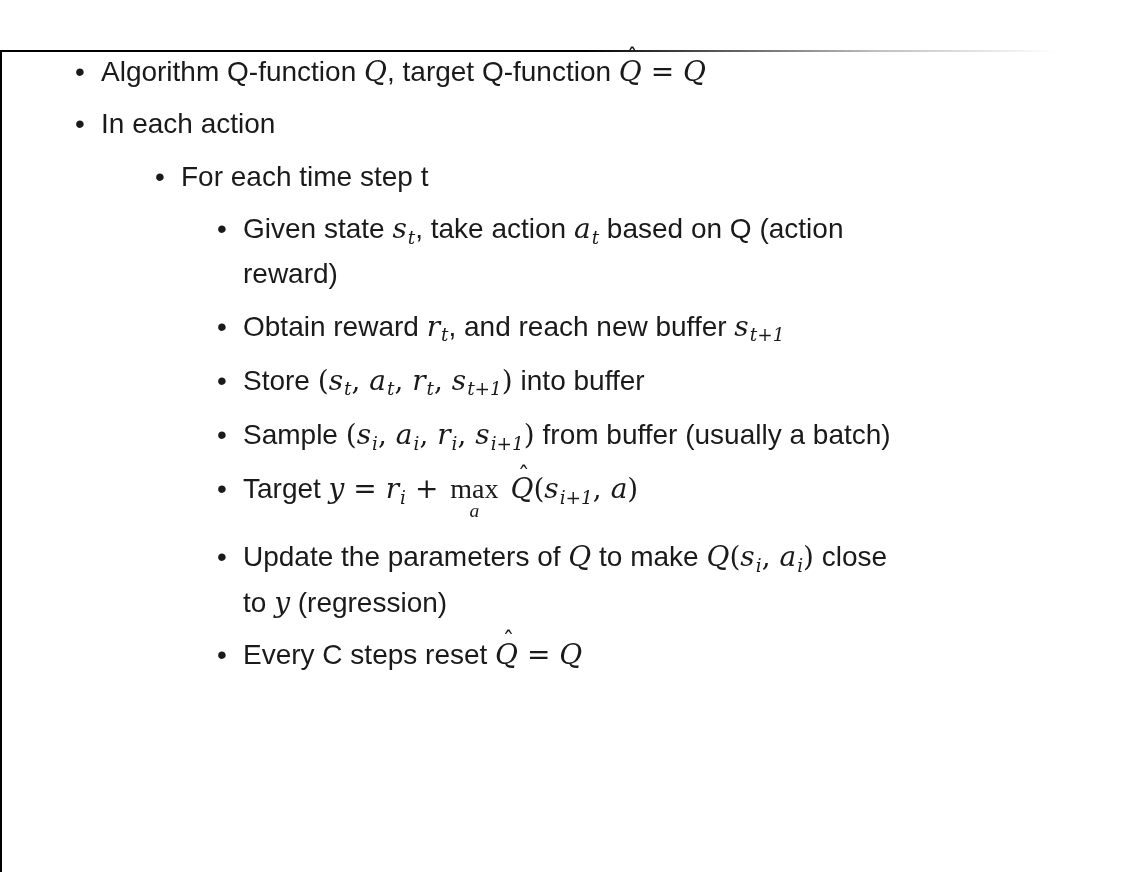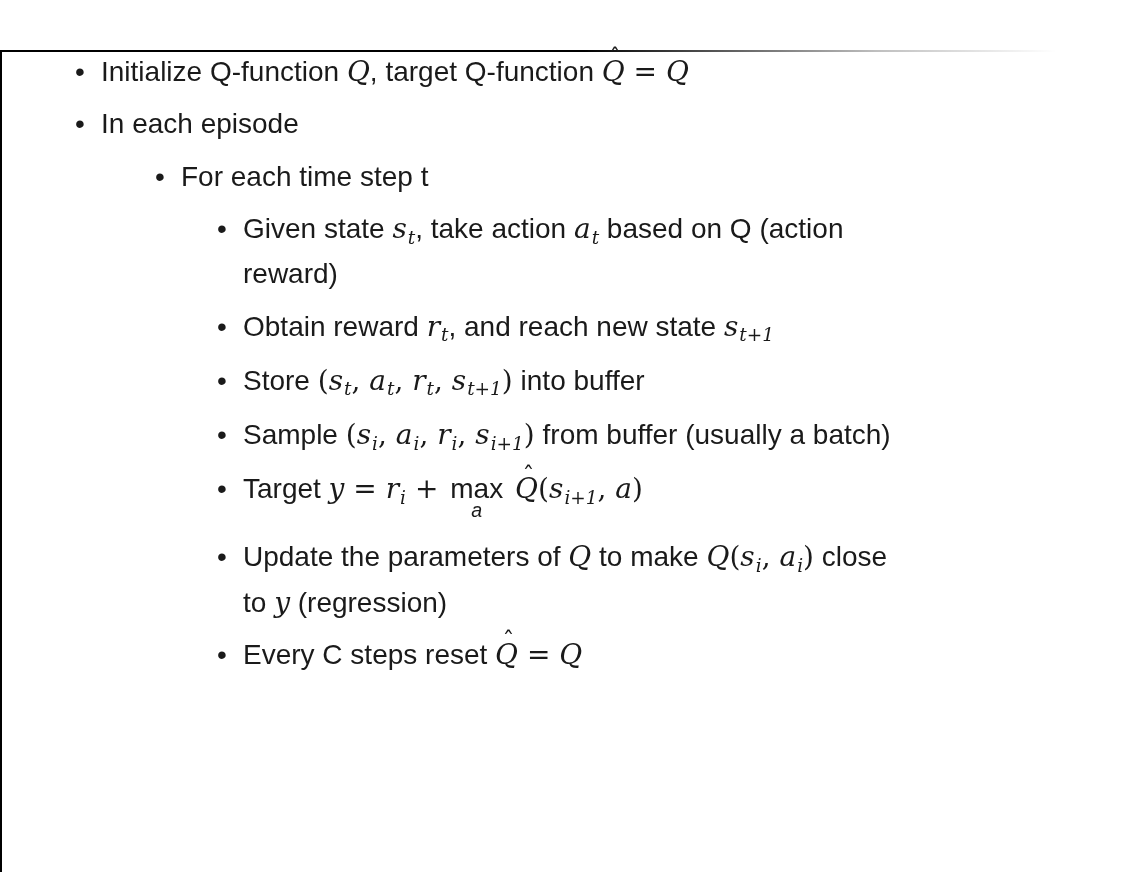--- a/index.html
+++ b/index.html
@@ -53,55 +53,55 @@
   .mhat {
     position: relative; display: inline-block;
     font-family: "DejaVu Serif", serif; font-style: italic;
   }
   .mhat .caret {
     position: absolute; top: -0.40em; left: 58%; transform: translateX(-50%);
     font-style: normal; font-size: 0.85em;
   }
   .munder {
     position: relative; display: inline-block; line-height: 1.1;
-    font-family: Liberation Sans, sans-serif; margin: 0 3px;
+    font-family: Liberation Serif, serif; margin: 0 3px;
   }
   .munder .under {
     position: absolute; top: 100%; left: 50%; transform: translate(-50%, -18%);
     font-size: 0.7em; font-style: italic; line-height: 1;
   }
 </style>
 </head>
 <body>
 
 <div class="slide">
   <div class="frame-top"></div>
   <div class="frame-left"></div>
 
 
   <div class="bullets" id="bullets">
       <div class="bullet lvl1">
         <span class="dot">•</span>
-        <span class="content"><span class="txt">Initialize Q-function </span><span class="mi">Q</span><span class="txt">, target Q-function </span><span class="mhat"><span class="caret">ˆ</span><span class="base">Q</span></span><span class="mr"> = </span><span class="mi">Q</span></span>
+        <span class="content"><span class="txt">Algorithm Q-function </span><span class="mi">Q</span><span class="txt">, target Q-function </span><span class="mhat"><span class="caret">ˆ</span><span class="base">Q</span></span><span class="mr"> = </span><span class="mi">Q</span></span>
       </div>
       <div class="bullet lvl1">
         <span class="dot">•</span>
-        <span class="content"><span class="txt">In each episode</span></span>
+        <span class="content"><span class="txt">In each action</span></span>
       </div>
       <div class="bullet lvl2">
         <span class="dot">•</span>
         <span class="content"><span class="txt">For each time step t</span></span>
       </div>
       <div class="bullet lvl3">
         <span class="dot">•</span>
         <span class="content"><span class="txt">Given state </span><span class="mgroup"><span class="mi">s</span><span class="msub">t</span></span><span class="txt">, take action </span><span class="mgroup"><span class="mi">a</span><span class="msub">t</span></span><span class="txt"> based on Q (action</span><br><span class="txt">reward)</span></span>
       </div>
       <div class="bullet lvl3">
         <span class="dot">•</span>
-        <span class="content"><span class="txt">Obtain reward </span><span class="mgroup"><span class="mi">r</span><span class="msub">t</span></span><span class="txt">, and reach new state </span><span class="mgroup"><span class="mi">s</span><span class="msub">t+1</span></span></span>
+        <span class="content"><span class="txt">Obtain reward </span><span class="mgroup"><span class="mi">r</span><span class="msub">t</span></span><span class="txt">, and reach new buffer </span><span class="mgroup"><span class="mi">s</span><span class="msub">t+1</span></span></span>
       </div>
       <div class="bullet lvl3">
         <span class="dot">•</span>
         <span class="content"><span class="txt">Store </span><span class="mr">(</span><span class="mgroup"><span class="mi">s</span><span class="msub">t</span></span><span class="mr">, </span><span class="mgroup"><span class="mi">a</span><span class="msub">t</span></span><span class="mr">, </span><span class="mgroup"><span class="mi">r</span><span class="msub">t</span></span><span class="mr">, </span><span class="mgroup"><span class="mi">s</span><span class="msub">t+1</span></span><span class="mr">)</span><span class="txt"> into buffer</span></span>
       </div>
       <div class="bullet lvl3">
         <span class="dot">•</span>
         <span class="content"><span class="txt">Sample </span><span class="mr">(</span><span class="mgroup"><span class="mi">s</span><span class="msub">i</span></span><span class="mr">, </span><span class="mgroup"><span class="mi">a</span><span class="msub">i</span></span><span class="mr">, </span><span class="mgroup"><span class="mi">r</span><span class="msub">i</span></span><span class="mr">, </span><span class="mgroup"><span class="mi">s</span><span class="msub">i+1</span></span><span class="mr">)</span><span class="txt"> from buffer (usually a batch)</span></span>
       </div>
       <div class="bullet lvl3 has-under">

